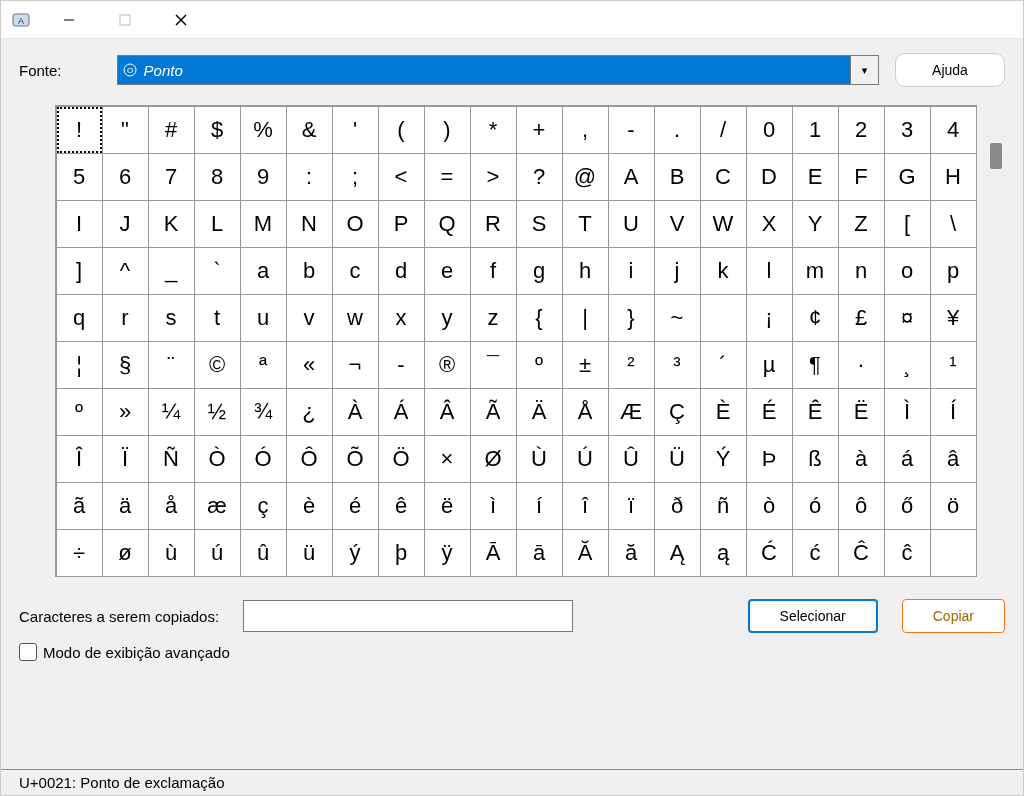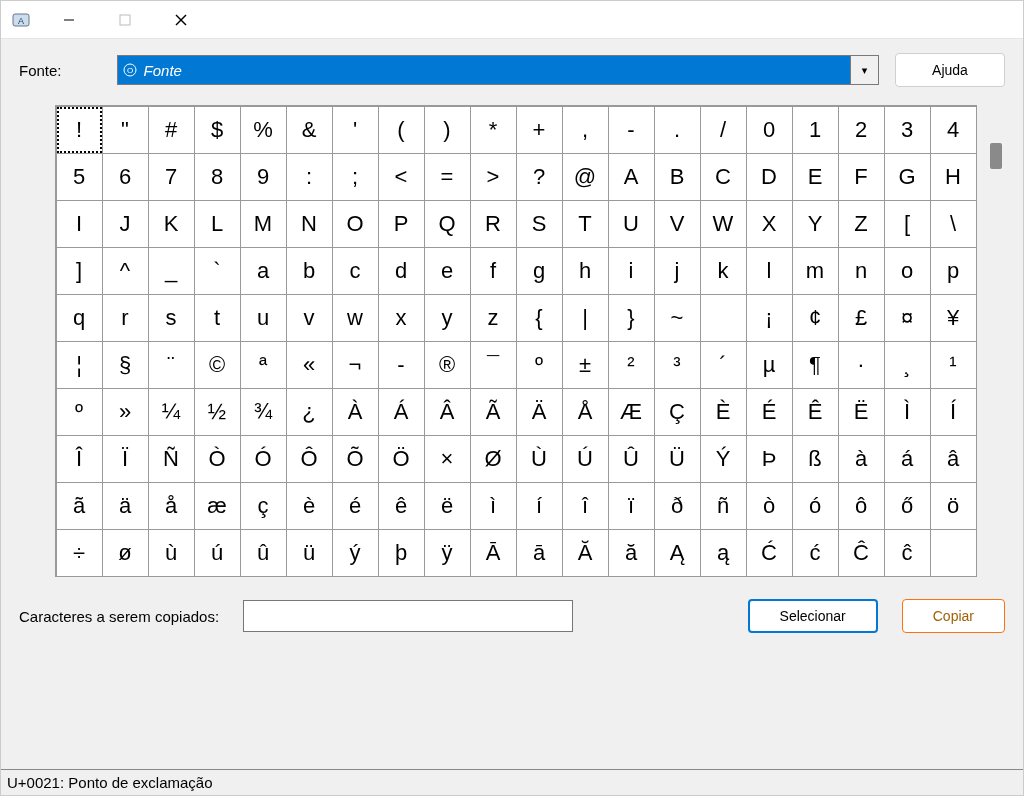--- a/index.html
+++ b/index.html
@@ -106,21 +106,21 @@
       justify-content: center;
       border-left: 1px solid #7a7a7a;
       font-style: normal;
       font-size: 11px;
     }
     .help-btn {
       width: 110px;
       height: 34px;
       background: #fff;
       border: 1px solid #cfcfcf;
-      border-radius: 4px;
+      border-radius: 10px;
       font-size: 14px;
       cursor: pointer;
     }
     .grid-area {
       display: flex;
       gap: 6px;
       margin-bottom: 14px;
     }
     .char-grid {
       flex: 1;
@@ -194,21 +194,21 @@
     }
     .checkbox {
       width: 18px; height: 18px;
       border: 1px solid #555;
       border-radius: 3px;
       background: #fff;
     }
     .adv-label { font-size: 15px; }
     .statusbar {
       border-top: 1px solid #888;
-      padding: 4px 6px;
+      padding: 4px 18px;
       font-size: 15px;
       background: #f0f0f0;
     }
     .spacer { flex: 1; }
   </style>
 </head>
 <body>
 
 <div class="window">
   <div class="titlebar">
@@ -242,21 +242,21 @@
     <div class="top-row">
       <span class="font-label">Fonte:</span>
       <div class="font-select-wrap">
         <div class="font-select">
           <span class="font-select-icon">
             <svg width="14" height="14">
                 <circle cx="7" cy="7" r="6" fill="none" stroke="#fff" stroke-width="1"></circle>
                 <text x="7" y="10" text-anchor="middle" font-size="8" fill="#fff">O</text>
               </svg>
           </span>
-          <span class="font-select-text">Fonte</span>
+          <span class="font-select-text">Ponto</span>
           <span class="spacer"></span>
           <span class="font-select-chevron">▾</span>
         </div>
         <button class="help-btn">Ajuda</button>
       </div>
     </div>
 
     <div class="grid-area">
       <div class="char-grid" id="char-grid">
           <div class="char-cell selected">!</div>
@@ -465,18 +465,22 @@
     </div>
 
     <div class="bottom-controls">
       <span class="copy-label">Caracteres a serem copiados:</span>
       <input class="copy-input" type="text" value="" style="">
       <div class="spacer"></div>
       <button class="select-btn">Selecionar</button>
       <button class="copy-btn">Copiar</button>
     </div>
 
+    <div class="adv-row">
+      <div class="checkbox"></div>
+      <span class="adv-label">Modo de exibição avançado</span>
+    </div>
   </div>
 
   <div class="statusbar">
     <span>U+0021: Ponto de exclamação</span>
   </div>
 </div>
 
 </body></html>

